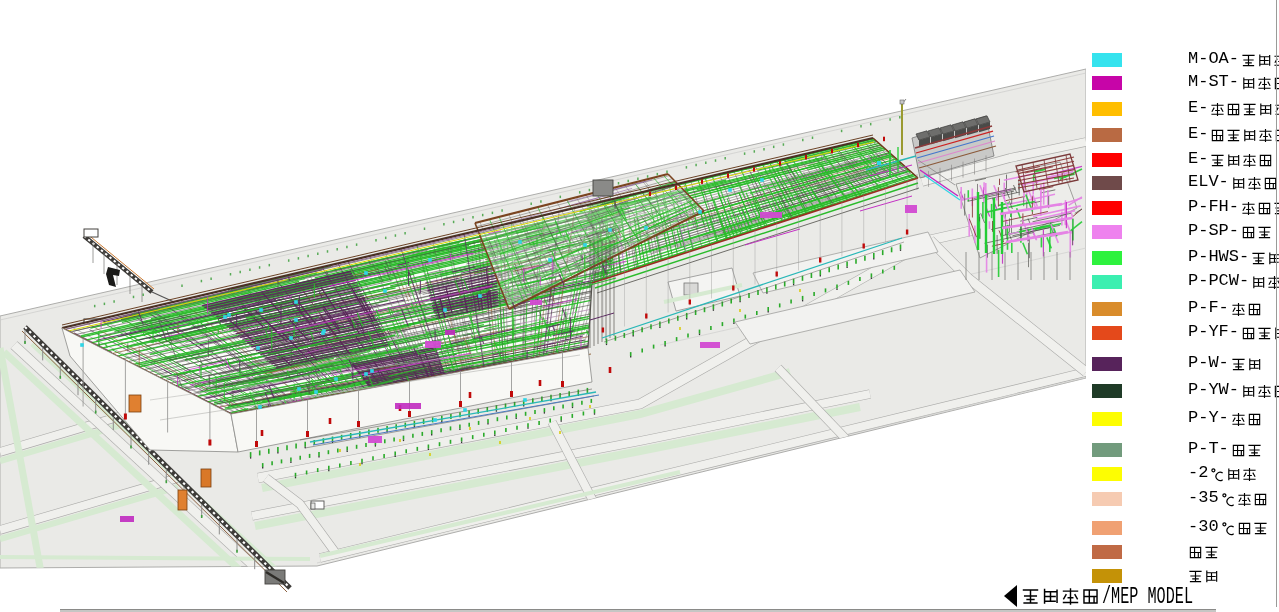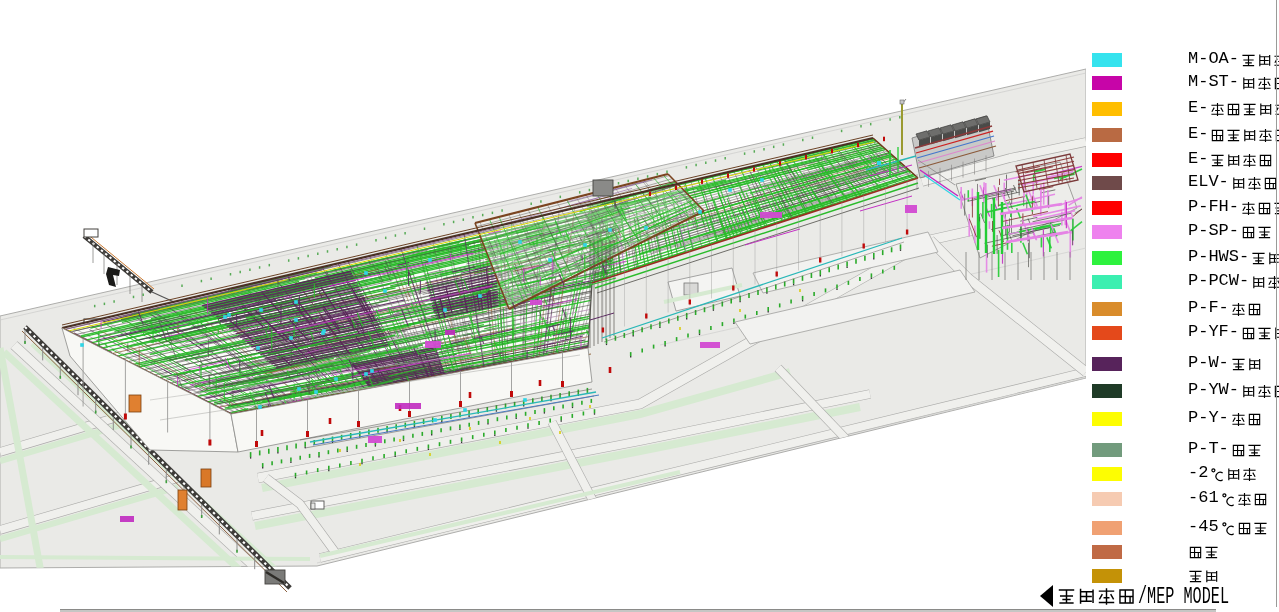--- a/index.html
+++ b/index.html
@@ -2,21 +2,21 @@
 <html><head><meta charset="utf-8">
 <style>
 *{margin:0;padding:0;box-sizing:border-box}
 body{width:1279px;height:612px;background:#fff;overflow:hidden;font-family:"Liberation Sans",sans-serif;position:relative}
 #model{position:absolute;left:0;top:0}
 .lr{position:absolute;height:15px}
 .sw{position:absolute;left:1092px;top:0;width:30px;height:14px}
 .lb{position:absolute;left:1188px;top:-1px;height:16px;display:flex;align-items:flex-end;white-space:nowrap}
 .lt{font-family:"Liberation Mono",monospace;font-size:17px;color:#000;margin-right:2px}
 .g{margin-right:1px}
-#cap{position:absolute;left:1039px;top:583px;display:flex;align-items:center}
+#cap{position:absolute;left:1003px;top:583px;display:flex;align-items:center}
 
 #bbar{position:absolute;left:60px;top:609px;width:1156px;height:3px;background:#C6C6C4;border-top:1.3px solid #8A8A88}
 #vline{position:absolute;left:1276px;top:0;width:1.2px;height:607px;background:#9A9A98}
 </style></head>
 <body>
 <svg width="0" height="0" style="position:absolute">
     <defs>
 <g id="k1">
         <path d="M1.5 2.5h13M8 2.5v11.5M2.5 7.5h11M2 13.5h12M4.5 10.5h7" fill="none" stroke="#000" stroke-width="1.25"></path>
       </g>
@@ -2376,37 +2376,37 @@
       </svg>
       <svg class="g" width="15" height="15" viewBox="0 0 16 16">
         <use href="#k3"></use>
       </svg>
     </div>
   </div>
 
 <div class="lr" style="top:492px">
     <div class="sw" style="background:#F6CBB2"></div>
     <div class="lb">
-      <span class="lt">-61</span>
+      <span class="lt">-35</span>
       <svg class="g" width="15" height="15" viewBox="0 0 16 16">
         <use href="#kc"></use>
       </svg>
       <svg class="g" width="15" height="15" viewBox="0 0 16 16">
         <use href="#k3"></use>
       </svg>
       <svg class="g" width="15" height="15" viewBox="0 0 16 16">
         <use href="#k4"></use>
       </svg>
     </div>
   </div>
 
 <div class="lr" style="top:521px">
     <div class="sw" style="background:#F0A173"></div>
     <div class="lb">
-      <span class="lt">-45</span>
+      <span class="lt">-30</span>
       <svg class="g" width="15" height="15" viewBox="0 0 16 16">
         <use href="#kc"></use>
       </svg>
       <svg class="g" width="15" height="15" viewBox="0 0 16 16">
         <use href="#k4"></use>
       </svg>
       <svg class="g" width="15" height="15" viewBox="0 0 16 16">
         <use href="#k1"></use>
       </svg>
     </div>

